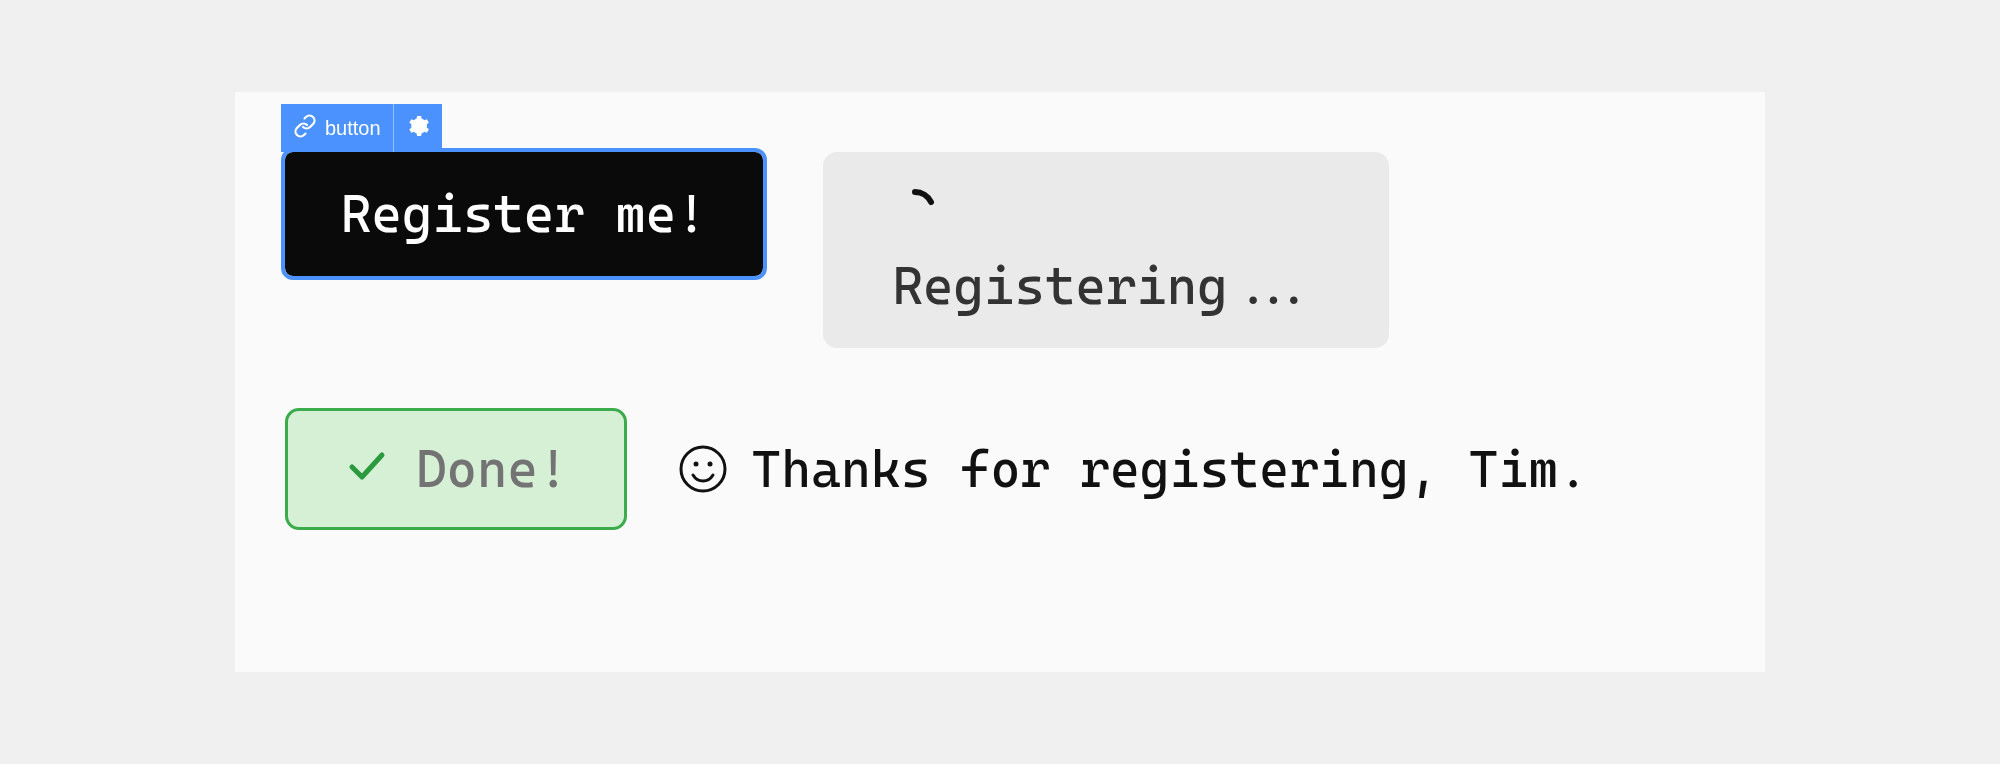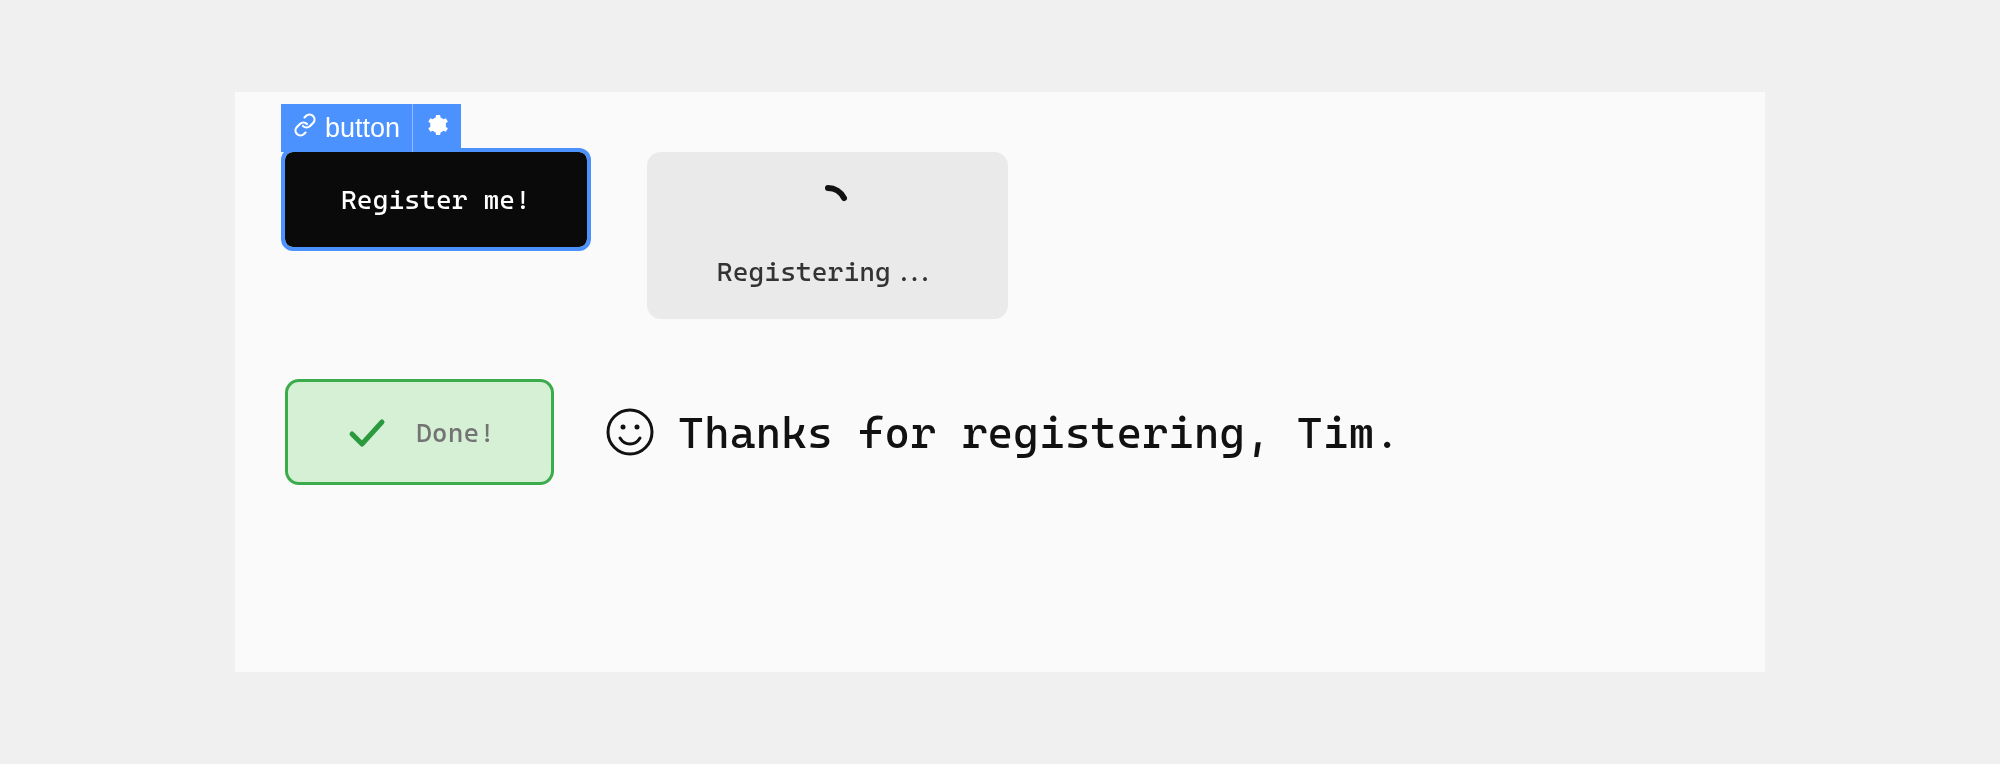--- a/index.html
+++ b/index.html
@@ -40,21 +40,21 @@
     }
     .inspector-label {
       position: absolute;
       top: -48px;
       left: -4px;
       background: #4b92ff;
       color: #fff;
       display: flex;
       align-items: stretch;
       font-family: -apple-system, BlinkMacSystemFont, 'Segoe UI', sans-serif;
-      font-size: 27px;
+      font-size: 20px;
       height: 48px;
     }
     .inspector-segment {
       display: flex;
       align-items: center;
       padding: 0 12px;
       gap: 8px;
     }
     .inspector-divider {
       width: 1px;
@@ -64,24 +64,24 @@
       width: 24px;
       height: 24px;
     }
     .selection-outline {
       outline: 4px solid #4b92ff;
       outline-offset: 0;
     }
     
     .btn {
       border-radius: 14px;
-      font-size: 27px;
+      font-size: 52px;
       font-family: ui-monospace, 'SF Mono', Monaco, 'Cascadia Code', monospace;
       display: inline-flex;
-      align-items: center;
+      align-items: flex-start;
       justify-content: center;
       gap: 28px;
       padding: 32px 56px;
       border: none;
       cursor: pointer;
     }
     .btn-primary {
       background: #0a0a0a;
       color: #fff;
       border-radius: 8px;
@@ -109,21 +109,21 @@
     }
     .smiley-icon {
       width: 52px;
       height: 52px;
       flex-shrink: 0;
     }
     .thanks-row {
       display: flex;
       align-items: center;
       gap: 22px;
-      font-size: 44px;
+      font-size: 51px;
       color: #111;
     }
   </style>
 </head>
 <body>
 
 <div class="canvas">
 
   <div class="row">
 

